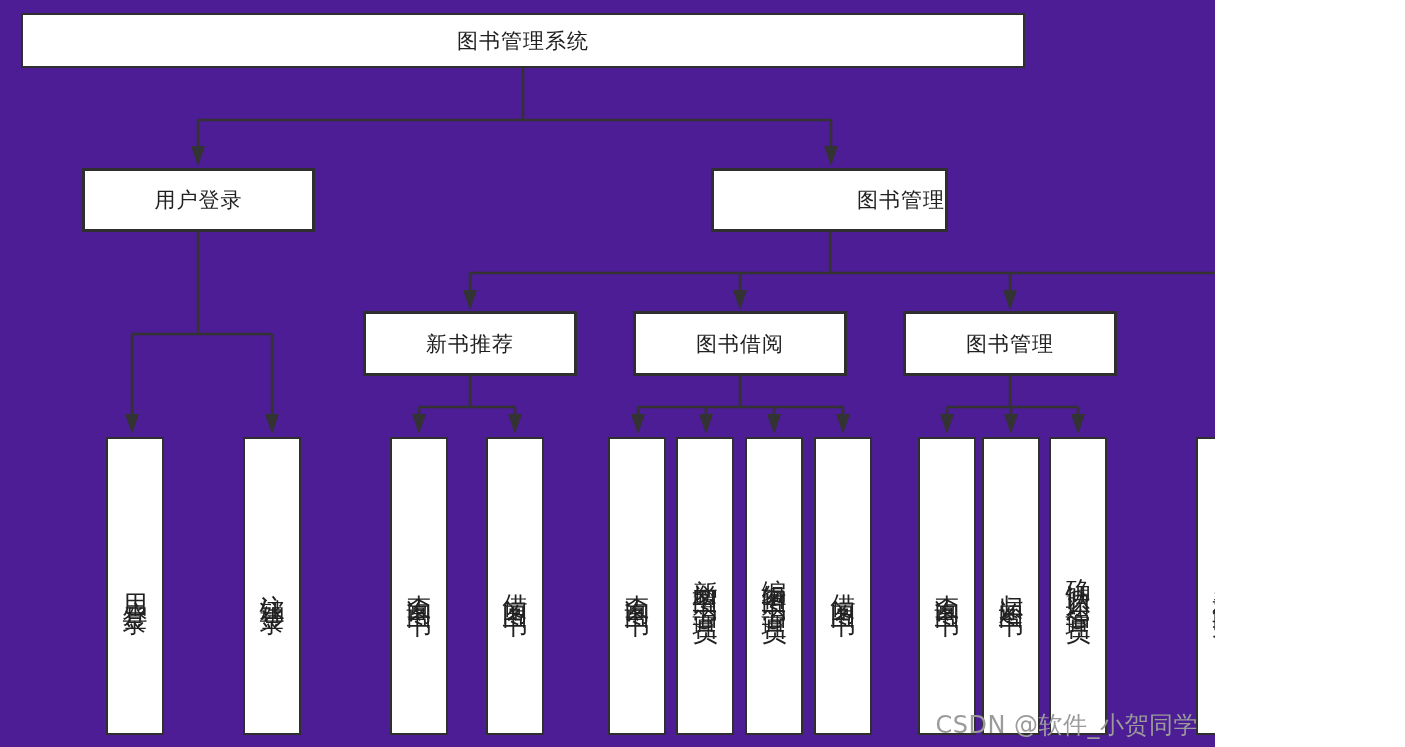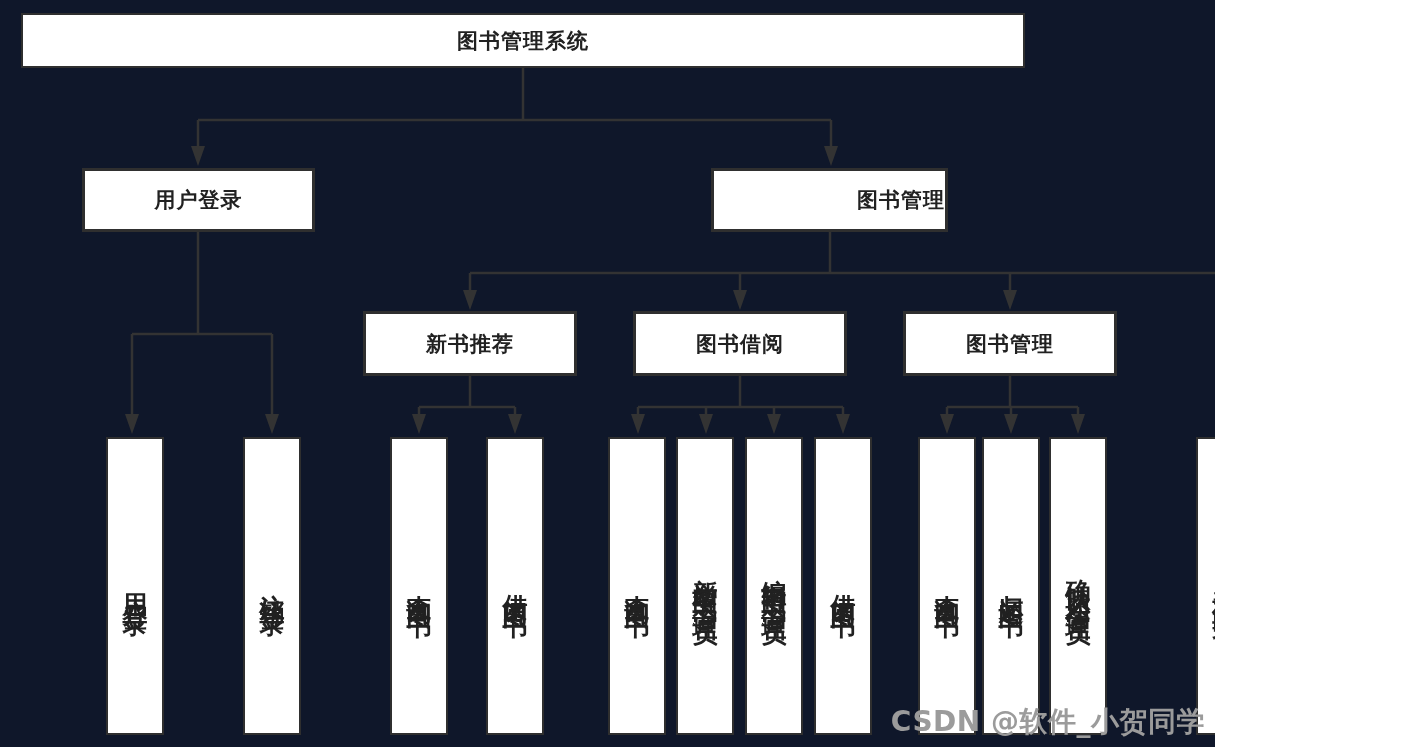--- a/index.html
+++ b/index.html
@@ -1,19 +1,19 @@
 <!DOCTYPE html>
 <html><head>
 <meta charset="utf-8">
 <style>
   html,body{margin:0;padding:0;background:#ffffff;}
   .canvas{
-    position:relative;width:1215px;height:747px;background:#0f172a;
+    position:relative;width:1215px;height:747px;background:#4c1d95;
     font-family:"DejaVu Sans","Liberation Sans",sans-serif;
-    color:#212121;overflow:hidden;font-weight:bold;
+    color:#212121;overflow:hidden;
   }
   .node{
     position:absolute;background:#ffffff;border:3px solid #2f2f2f;
     display:flex;align-items:center;justify-content:center;
     box-sizing:border-box;z-index:2;
   }
   .node .lbl{font-size:21px;letter-spacing:1px;color:#212121;white-space:nowrap;}
   .root{left:21px;top:13px;width:1004px;height:55px;border-width:2px;}
   .lv2{top:168px;height:64px;}
   .n-user-login{left:82px;width:233px;}
@@ -31,22 +31,22 @@
   .leaf .vlbl{
     writing-mode:vertical-rl;font-size:25px;line-height:1;
     letter-spacing:6px;color:#212121;
   }
   .lx1{left:106px;}  .lx2{left:243px;}  .lx3{left:390px;}  .lx4{left:486px;}
   .lx5{left:608px;}  .lx6{left:676px;}  .lx7{left:745px;}  .lx8{left:814px;}
   .lx9{left:918px;}  .lx10{left:982px;} .lx11{left:1049px;}
   .lx12{left:1196px;}.lx13{left:1314px;}
   .wires{position:absolute;left:0;top:0;z-index:1;}
   .watermark{
-    position:absolute;right:10px;bottom:6px;z-index:3;
-    font-size:28px;color:#9b9b9b;letter-spacing:0.5px;white-space:nowrap;
+    position:absolute;right:17px;bottom:6px;z-index:3;
+    font-size:24px;color:#9b9b9b;letter-spacing:0.5px;white-space:nowrap;
   }
 </style>
 </head>
 <body>
 
 <div class="canvas">
 
   <svg class="wires" width="1405" height="747" viewBox="0 0 1405 747">
     <g stroke="#333333" stroke-width="2.5" fill="none">
       <path d="M523 68 V120 M198 120 H831 M198 120 V147 M831 120 V147"></path>

